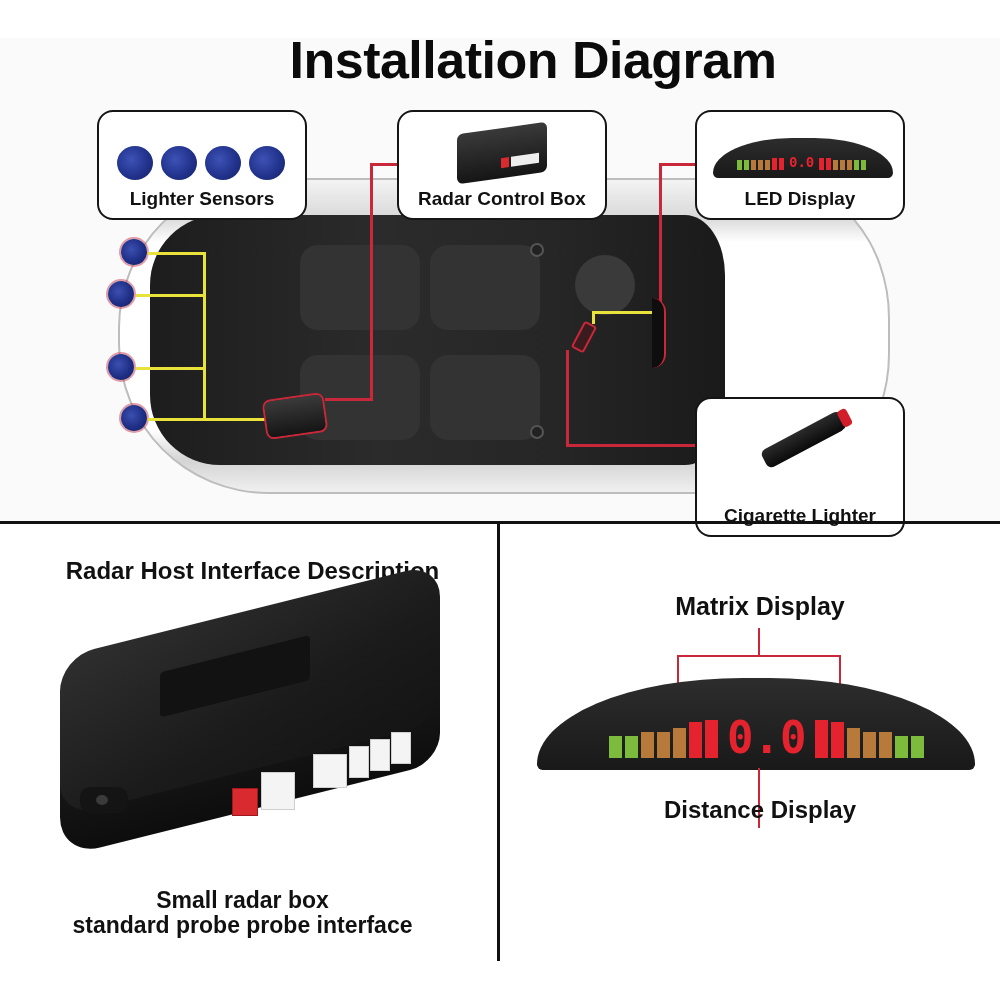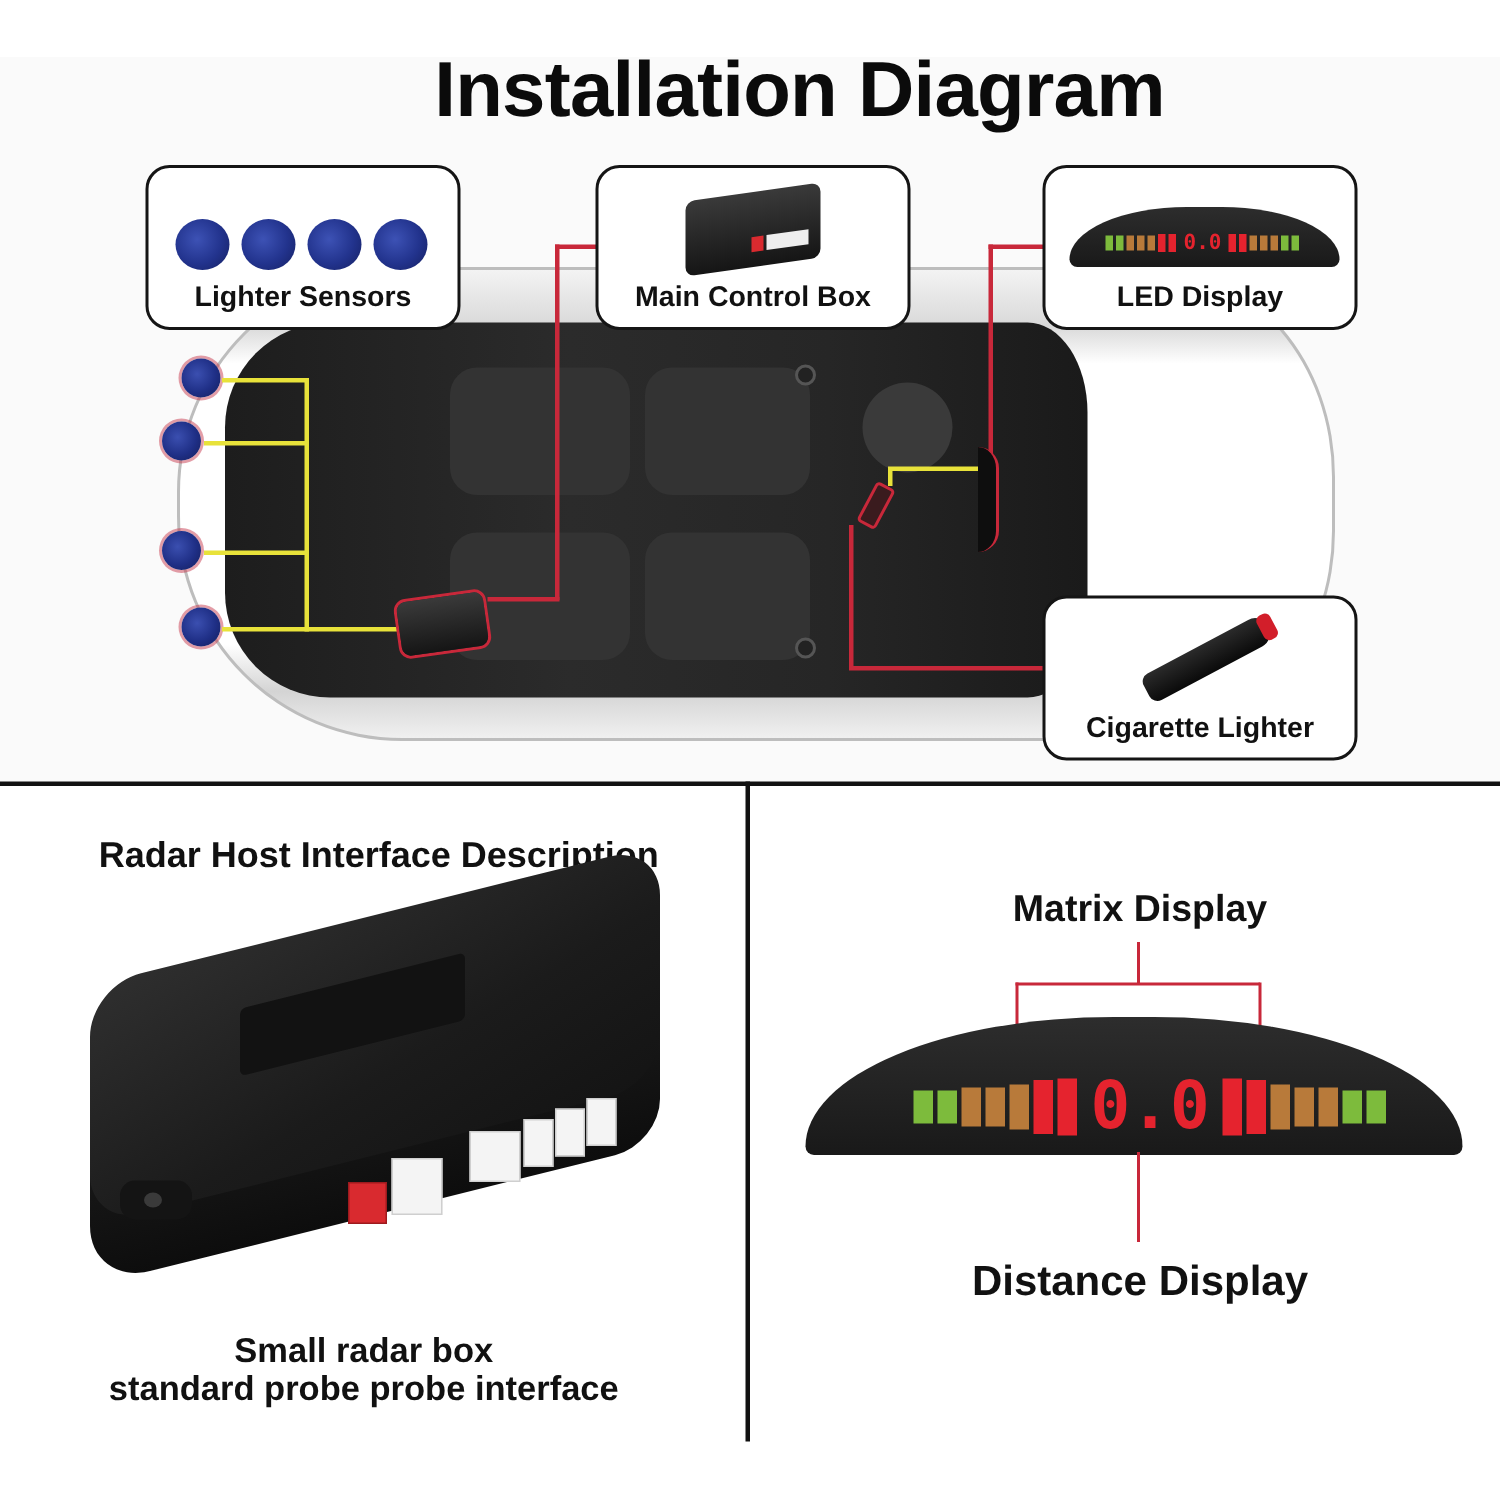--- a/index.html
+++ b/index.html
@@ -56,21 +56,21 @@
   .mini-box {
     position: absolute; background: linear-gradient(180deg, #3a3a3a, #151515);
     border-radius: 6px;
   }
 
   
   .led-housing {
     position: absolute; background: linear-gradient(180deg, #2d2d2d 0%, #191919 100%);
     border-radius: 50% 50% 6px 6px / 100% 100% 6px 6px;
   }
-  .led-row { position: absolute; display: flex; align-items: center; }
+  .led-row { position: absolute; display: flex; align-items: flex-end; }
   .seg { display: inline-block; }
   .digit {
     font-family: "DejaVu Sans Mono", monospace; color: #e5232e; font-weight: 700;
   }
 
   .divider-h { position: absolute; left: 0; top: 521px; width: 1000px; height: 3px; background: #111; }
   .divider-v { position: absolute; left: 497px; top: 521px; width: 3px; height: 440px; background: #111; }
 
   .section-title {
     position: absolute; font-family: "Liberation Sans", sans-serif; font-weight: 700; color: #111;
@@ -138,21 +138,21 @@
   <div class="sensor-lg" style="left:106px;top:34px;"></div>
   <div class="sensor-lg" style="left:150px;top:34px;"></div>
   <div class="callout-label">Lighter Sensors</div>
 </div>
 
 <div class="callout" style="left:397px;top:110px;width:210px;height:110px;">
   <div class="mini-box" style="left:58px;top:16px;width:90px;height:50px;transform:skewY(-8deg);">
     <div class="abs" style="left:44px;top:30px;width:8px;height:10px;background:#d92a2f;"></div>
     <div class="abs" style="left:54px;top:30px;width:28px;height:10px;background:#eee;"></div>
   </div>
-  <div class="callout-label">Main Control Box</div>
+  <div class="callout-label">Radar Control Box</div>
 </div>
 
 <div class="callout" style="left:695px;top:110px;width:210px;height:110px;">
   <div class="led-housing" style="left:16px;top:26px;width:180px;height:40px;">
     <div class="led-row" style="left:24px;top:16px;gap:2px;">
       <span class="seg" style="width:5px;height:10px;background:#7dbb3c;"></span>
       <span class="seg" style="width:5px;height:10px;background:#7dbb3c;"></span>
       <span class="seg" style="width:5px;height:10px;background:#b87a3a;"></span>
       <span class="seg" style="width:5px;height:10px;background:#b87a3a;"></span>
       <span class="seg" style="width:5px;height:10px;background:#b87a3a;"></span>
@@ -164,21 +164,21 @@
       <span class="seg" style="width:5px;height:10px;background:#b87a3a;"></span>
       <span class="seg" style="width:5px;height:10px;background:#b87a3a;"></span>
       <span class="seg" style="width:5px;height:10px;background:#b87a3a;"></span>
       <span class="seg" style="width:5px;height:10px;background:#7dbb3c;"></span>
       <span class="seg" style="width:5px;height:10px;background:#7dbb3c;"></span>
     </div>
   </div>
   <div class="callout-label">LED Display</div>
 </div>
 
-<div class="callout" style="left:695px;top:397px;width:210px;height:110px;">
+<div class="callout" style="left:695px;top:397px;width:210px;height:140px;">
   <div class="abs" style="left:62px;top:30px;width:92px;height:20px;background:linear-gradient(180deg,#2b2b2b,#0a0a0a);border-radius:6px 10px 10px 6px;transform:rotate(-28deg);">
     <div class="abs" style="right:-4px;top:1px;width:10px;height:18px;background:#d21e2a;border-radius:4px;"></div>
   </div>
   <div class="callout-label">Cigarette Lighter</div>
 </div>
 
 <div class="divider-h"></div>
 <div class="divider-v"></div>
 
 <div class="section-title" style="left:0;top:557px;width:505px;font-size:24px;">Radar Host Interface Description</div>
@@ -219,13 +219,13 @@
     <span class="seg" style="width:13px;height:38px;background:#e5232e;"></span>
     <span class="seg" style="width:13px;height:36px;background:#e5232e;"></span>
     <span class="seg" style="width:13px;height:30px;background:#b87a3a;"></span>
     <span class="seg" style="width:13px;height:26px;background:#b87a3a;"></span>
     <span class="seg" style="width:13px;height:26px;background:#b87a3a;"></span>
     <span class="seg" style="width:13px;height:22px;background:#7dbb3c;"></span>
     <span class="seg" style="width:13px;height:22px;background:#7dbb3c;"></span>
   </div>
 </div>
 <div class="wire-r" style="left:758px;top:768px;width:2px;height:60px;"></div>
-<div class="section-title" style="left:560px;top:838px;width:400px;font-size:28px;">Distance Display</div>
+<div class="section-title" style="left:560px;top:796px;width:400px;font-size:24px;">Distance Display</div>
 
 </body></html>

